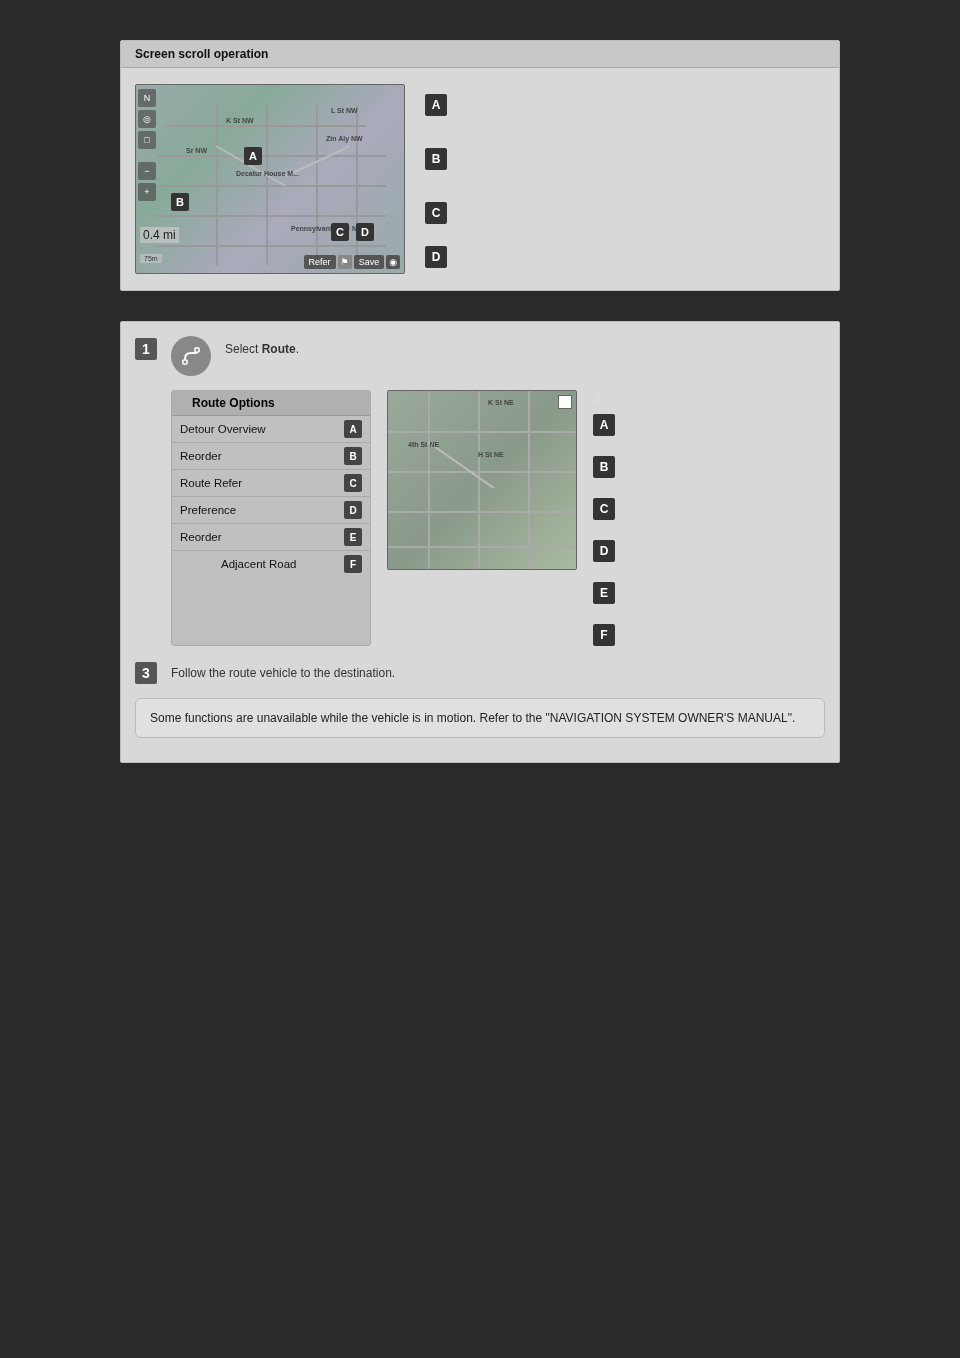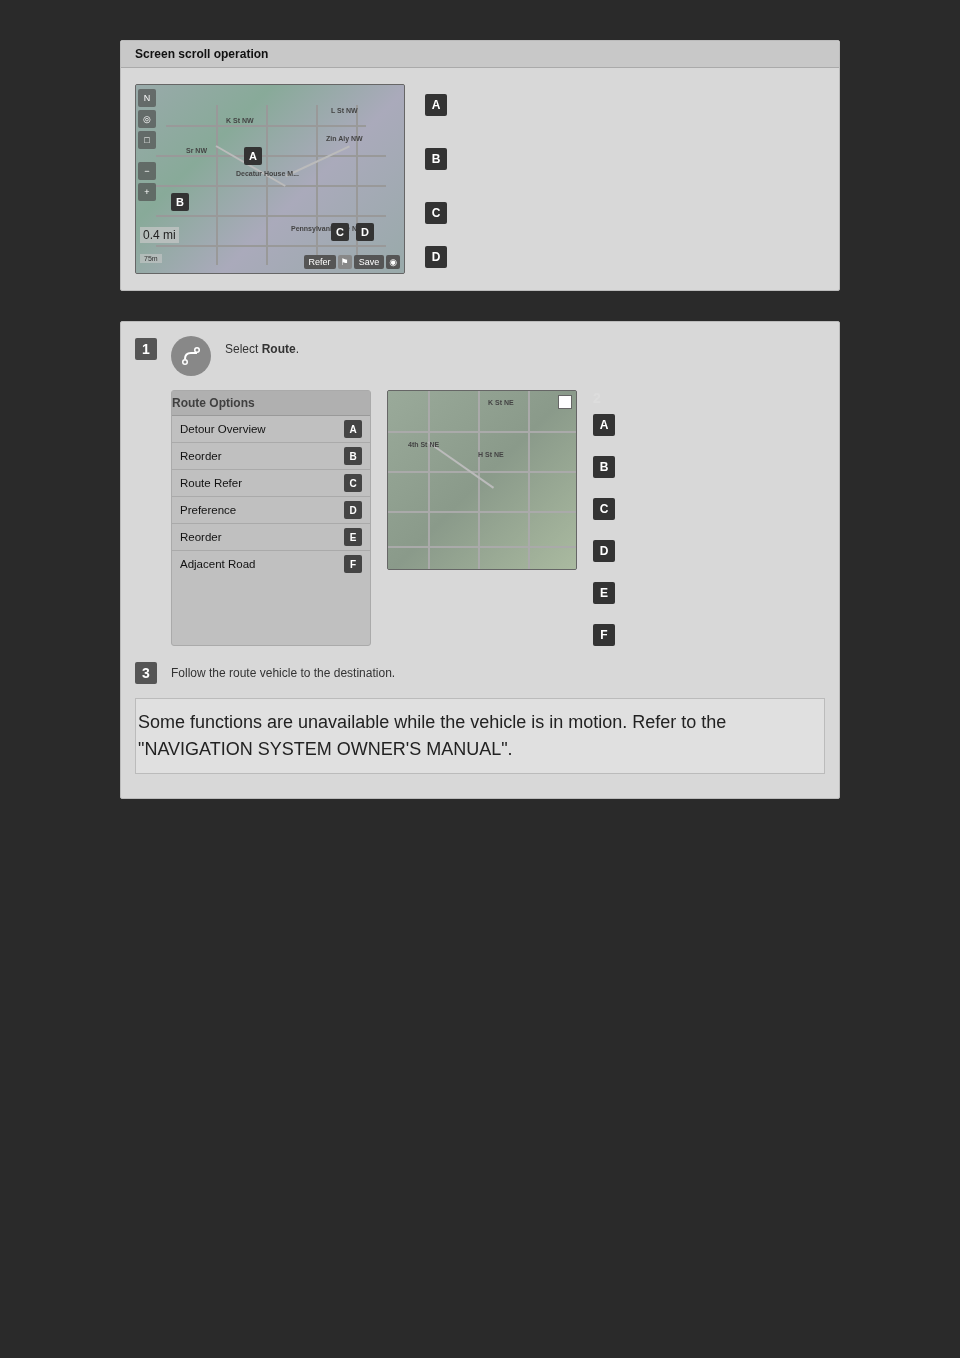--- a/index.html
+++ b/index.html
@@ -145,39 +145,40 @@
       width: 200px;
       background: #c0c0c0;
       border: 1px solid #aaa;
       border-radius: 3px;
       flex-shrink: 0;
     }
 
     .route-options-header {
       background: #b0b0b0;
       border-bottom: 1px solid #999;
-      padding: 5px 0;
+      padding: 5px 20px;
       font-size: 12px;
       font-weight: bold;
-      color: #404040;
+      color: #000000;
     }
 
     .route-option-item {
       display: flex;
       flex-direction: row;
       align-items: center;
       justify-content: space-between;
       padding: 4px 8px;
       border-bottom: 1px solid #aaa;
       font-size: 11.5px;
       color: #111;
     }
 
     .route-option-item:last-child {
       border-bottom: none;
+      margin-left: 41px;
     }
 
     .route-option-badge {
       width: 18px;
       height: 18px;
       border-radius: 2px;
       background: #444;
       color: white;
       font-size: 10px;
       font-weight: bold;
@@ -201,23 +202,23 @@
       width: 100%;
       height: 100%;
       background: linear-gradient(135deg, #9aaa9a 0%, #8a9a8a 50%, #aabaa0 100%);
       position: relative;
     }
 
     
     .note-box {
       background: #e0e0e0;
       border: 1px solid #bbb;
-      border-radius: 0;
-      padding: 10px 2px;
-      font-size: 18px;
+      border-radius: 6px;
+      padding: 10px 14px;
+      font-size: 12px;
       color: #222;
       line-height: 1.5;
     }
 
     
     .step3-row {
       display: flex;
       flex-direction: row;
       align-items: flex-start;
       gap: 14px;

